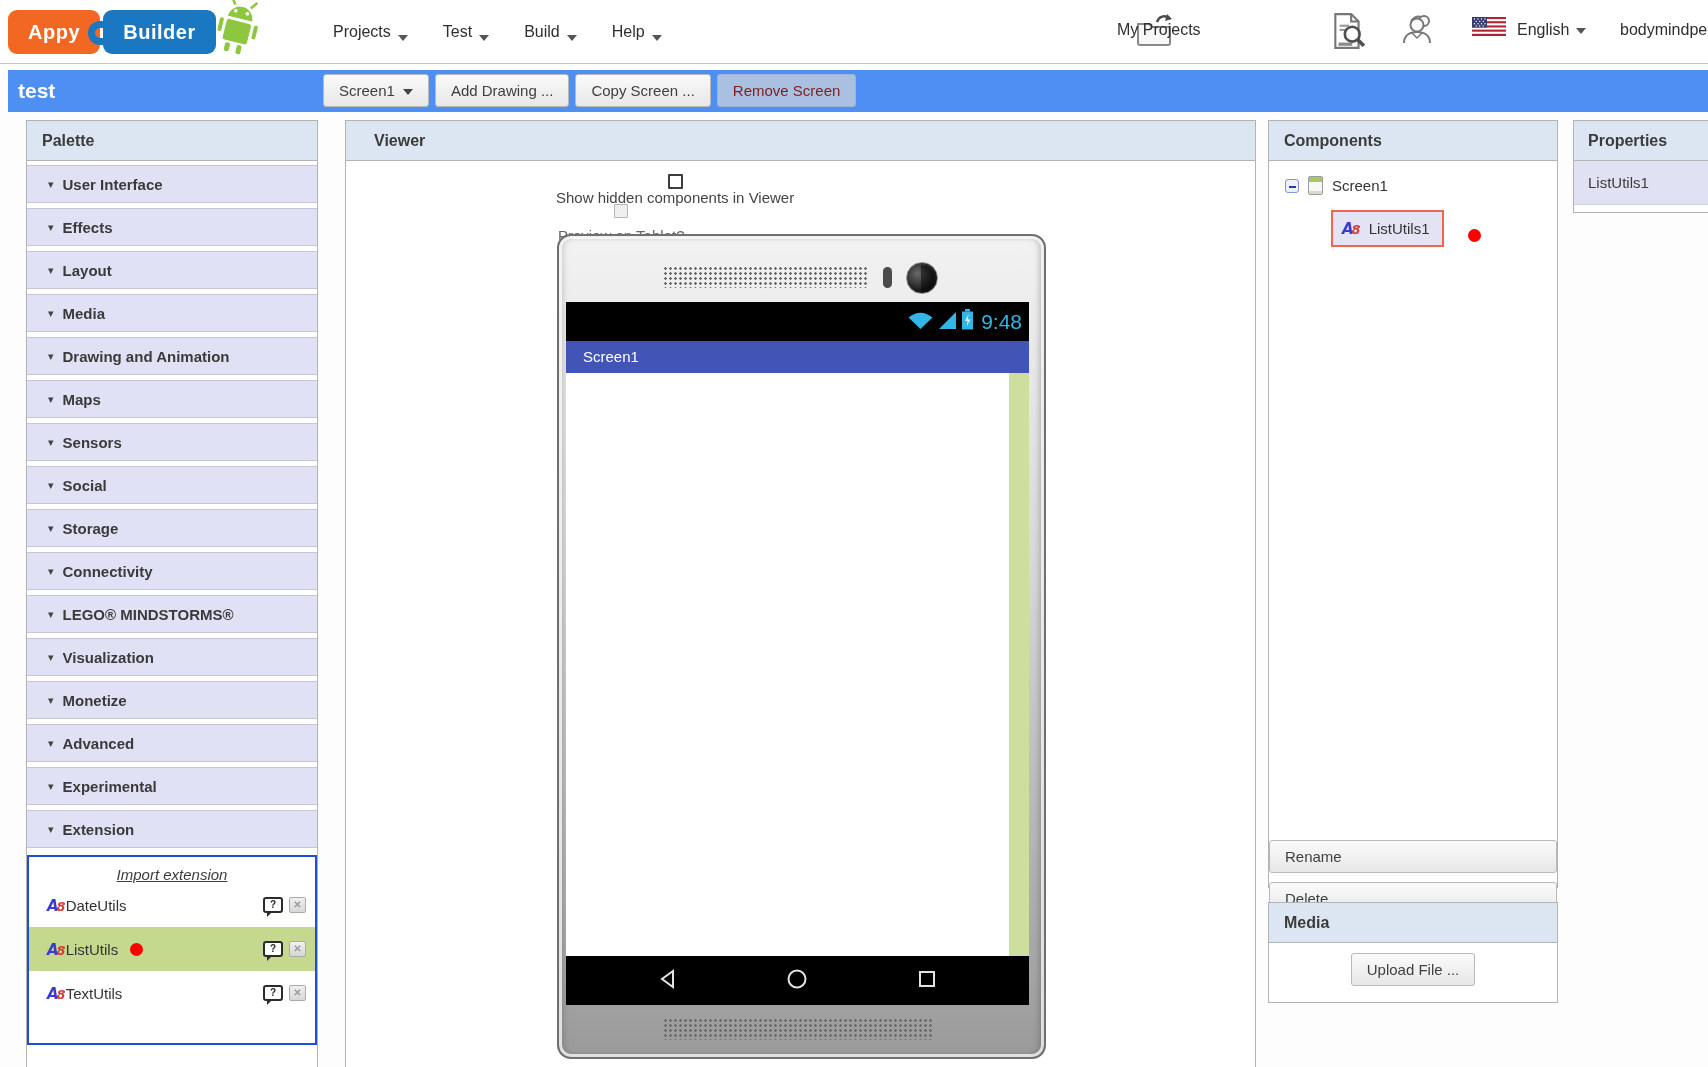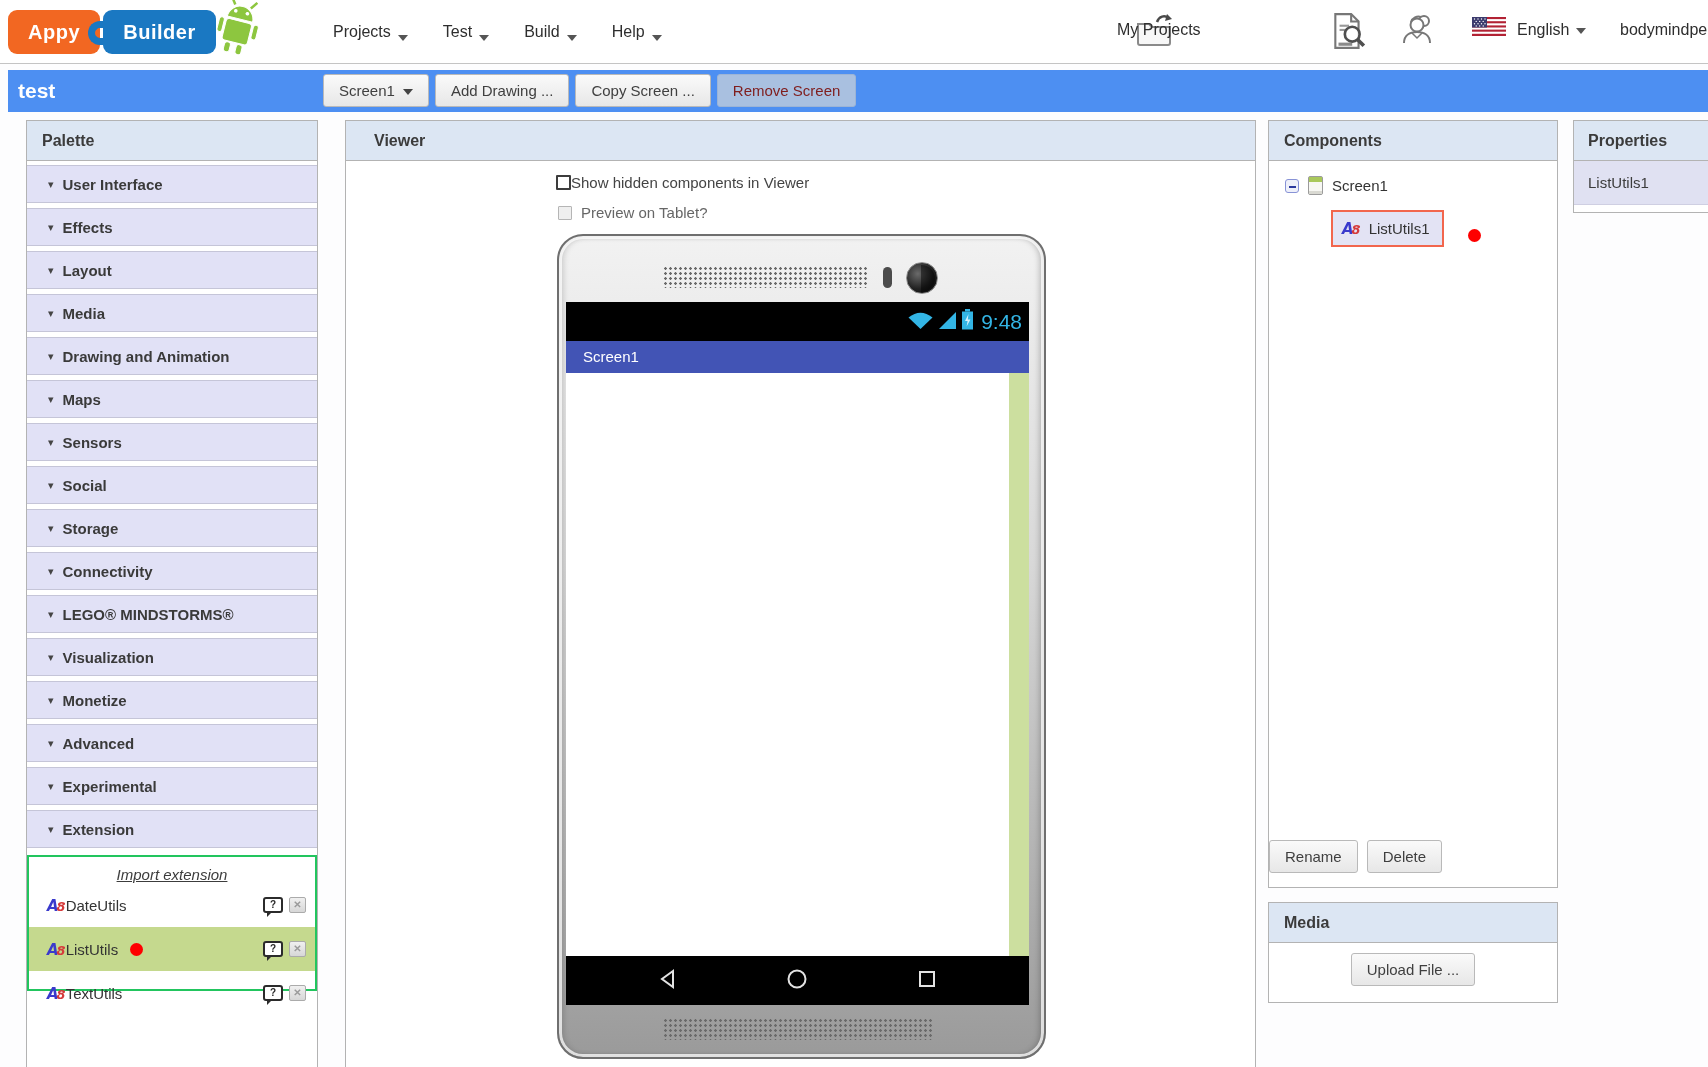--- a/index.html
+++ b/index.html
@@ -39,21 +39,21 @@
     font-size:16px; color:#3b3b3b; line-height:39px; padding-left:15px; }
 
   
   .palette { left:26px; top:120px; width:292px; height:947px; border-bottom:none; }
   .pal-rows { padding-top:4px; }
   .pal-row { height:38px; margin:0 0 5px 0; background:#E1E1F6; border-top:1px solid #c5c5d8; border-bottom:1px solid #c5c5d8;
     display:flex; align-items:center; padding-left:21px; cursor:pointer; }
   .pal-tri { font-size:11px; color:#444; margin-right:9px; }
   .pal-label { font-weight:bold; font-size:15px; color:#3a3a3a; }
 
-  .ext-box { position:absolute; left:0px; top:734px; width:290px; height:136px; border:2px solid #22c55e; background:#fff; }
+  .ext-box { position:absolute; left:0px; top:734px; width:290px; height:190px; border:2px solid #1d4ed8; background:#fff; }
   .import-link { display:block; text-align:center; margin-top:9px; font-size:15px; font-style:italic;
     text-decoration:underline; color:#3c3c3c; cursor:pointer; }
   .ext-row { height:44px; display:flex; align-items:center; padding:0 9px 0 18px; }
   .ext-row.selected { background:#C5D98E; }
   .ext-name { font-size:15px; color:#333; }
   .red-dot { width:13px; height:13px; border-radius:50%; background:#FE0000; margin-left:12px; }
   .spacer { flex:1; }
 
   .ab-icon { font-style:italic; font-weight:bold; font-family:"DejaVu Sans",sans-serif; white-space:nowrap; }
   .ab-icon .a { color:#3A3ACC; font-size:15px; }
@@ -61,27 +61,27 @@
 
   .help-icon { position:relative; width:20px; height:16px; border:2px solid #2b2b2b; border-radius:3px;
     font-size:10px; font-weight:bold; color:#2b2b2b; text-align:center; line-height:12px; background:#fff; cursor:pointer; }
   .help-icon::after { content:""; position:absolute; left:2px; bottom:-6px; width:0; height:0;
     border-top:6px solid #2b2b2b; border-right:6px solid transparent; }
   .x-icon { width:17px; height:16px; margin-left:6px; background:linear-gradient(#f0f0f0,#d7d7d7); border:1px solid #ababab;
     border-radius:2px; color:#9a9a9a; font-size:10px; font-weight:bold; text-align:center; line-height:14px; cursor:pointer; }
 
   
   .viewer { left:345px; top:120px; width:911px; height:947px; border-bottom:none; }
-  .chk-row { position:absolute; display:flex; align-items:center; }
+  .chk-row { position:absolute; display:flex; align-items:center;flex-direction:column; }
   .chk { width:15px; height:15px; background:#fff; border:2px solid #3d3d3d; border-radius:1px; cursor:pointer; }
   .chk.dis { width:14px; height:14px; border:1px solid #b5b5b5; background:#efefef; cursor:default; }
   .chk-label { font-size:15px; color:#444; }
 
   
-  .phone { position:absolute; left:211px; top:113px; width:489px; height:825px; border-radius:26px;
+  .phone { position:absolute; left:211px; top:113px; width:489px; height:825px; border-radius:14px;
     background:linear-gradient(180deg,#f2f2f2 0%,#d8d8d8 40%,#9a9a9a 100%); border:2px solid #6f6f6f;
     box-shadow:inset 0 0 0 3px rgba(255,255,255,.75), inset -4px 0 6px rgba(0,0,0,.25), inset 4px 0 6px rgba(0,0,0,.18); }
   .grille { position:absolute; height:22px; background-image:radial-gradient(circle,#6a6a6a 1.1px,transparent 1.5px);
     background-size:5px 5px; }
   .grille.top { left:104px; top:30px; width:205px; }
   .grille.bottom { left:104px; top:782px; width:270px; }
   .sensor-pill { position:absolute; left:324px; top:31px; width:9px; height:21px; border-radius:5px; background:#4b4b4b; }
   .camera { position:absolute; left:347px; top:26px; width:32px; height:32px; border-radius:50%;
     background:radial-gradient(circle at 36% 36%, #6a6a6a, #222 55%, #000); border:1px solid #8d8d8d; }
   .camera::after { content:""; position:absolute; left:14px; top:2px; width:14px; height:27px;
@@ -100,21 +100,21 @@
   .tree-row1 { position:absolute; left:16px; top:55px; display:flex; align-items:center; gap:9px; cursor:pointer; }
   .collapse { width:14px; height:14px; border:1px solid #8893d6; border-radius:3px; background:#eef0fa; position:relative; }
   .collapse::after { content:""; position:absolute; left:3px; top:6px; width:7px; height:2px; background:#2b3a9e; }
   .screen-icon { width:15px; height:19px; border:1px solid #9b9b9b; border-radius:2px; background:#f7f7f3; position:relative; }
   .screen-icon::before { content:""; position:absolute; left:0; top:0; right:0; height:5px; background:#A9C85B; }
   .screen-icon::after { content:""; position:absolute; left:0; bottom:0; right:0; height:3px; background:#d9d9d2; }
   .tree-label { font-size:15px; color:#333; }
   .tree-row2 { position:absolute; left:62px; top:89px; height:37px; padding:0 12px 0 9px; background:#E3E3F4;
     border:2px solid #F2664D; display:flex; align-items:center; gap:8px; cursor:pointer; }
   .comp-dot { position:absolute; left:187px; top:108px; }
-  .comp-btns { position:absolute; left:0; width:100%; top:719px; display:flex; justify-content:flex-start; gap:9px; }
+  .comp-btns { position:absolute; left:0; width:100%; top:719px; display:flex; justify-content:center; gap:9px;flex-direction:column; }
 
   
   .media { left:1268px; top:902px; width:290px; height:101px; }
   .media-btn-row { display:flex; justify-content:center; margin-top:10px; }
   .properties { left:1573px; top:120px; width:290px; height:93px; }
   .prop-row { height:44px; background:#E0E1F2; border-bottom:1px solid #cfcfe2; font-size:15px; color:#3c3c3c;
     line-height:44px; padding-left:14px; margin-bottom:0; }
 </style>
 </head>
 <body>

